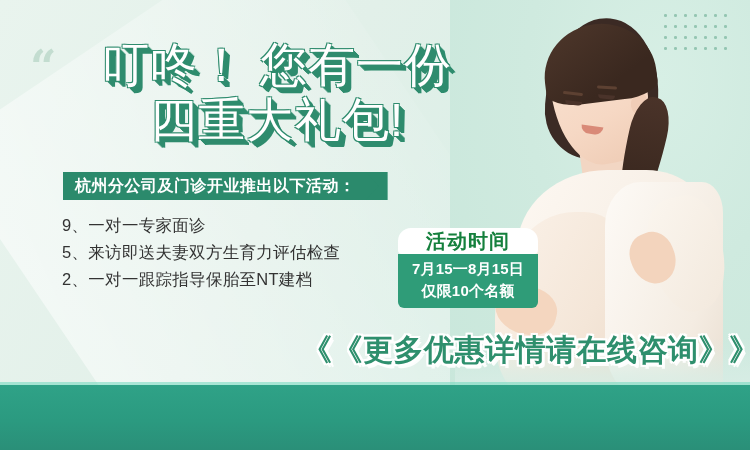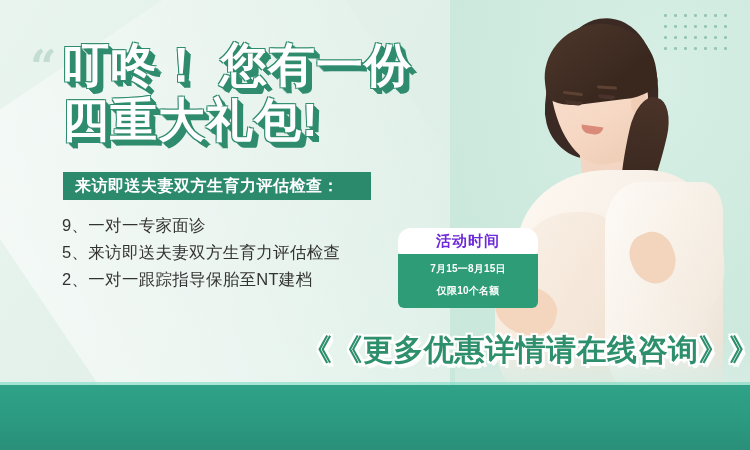--- a/index.html
+++ b/index.html
@@ -196,29 +196,30 @@
   }
 
   
   .headline {
     position: absolute;
     left: 62px; top: 38px;
     width: 430px;
   }
   .hl-line {
     font-size: 47px;
-    font-weight: 700;
+    font-weight: 400;
     line-height: 1.17;
     color: #ffffff;
     letter-spacing: 1px;
     white-space: nowrap;
     text-shadow:
       2px 2px 0 #2f8c6e, 3px 3px 0 #2f8c6e, 4px 4px 0 #2f8c6e,
       5px 5px 0 #2f8c6e, 6px 6px 0 #2f8c6e,
       -1px -1px 0 #2f8c6e, 1px -1px 0 #2f8c6e, -1px 1px 0 #2f8c6e;
+    text-align: center;
   }
 
   
   .sub-banner {
     position: absolute;
     left: 63px; top: 172px;
     height: 28px;
     padding: 0 32px 0 12px;
     display: flex;
     align-items: center;
@@ -265,32 +266,32 @@
     left: 398px; top: 228px;
     width: 140px;
   }
   .badge-head {
     height: 26px;
     background: #ffffff;
     border-radius: 13px 13px 4px 4px;
     display: flex;
     align-items: center;
     justify-content: center;
-    color: #6d28d9;
-    font-size: 15px;
+    color: #15803d;
+    font-size: 20px;
     font-weight: 700;
     letter-spacing: 1px;
   }
   .badge-body {
     background: #2f9c78;
     border-radius: 0 0 6px 6px;
     padding: 4px 0 6px;
     text-align: center;
     color: #ffffff;
-    font-size: 10px;
+    font-size: 15px;
     font-weight: 700;
     line-height: 22px;
     letter-spacing: 0.2px;
   }
 
   
   .cta {
     position: absolute;
     left: 302px; top: 330px;
     font-size: 30px;
@@ -383,21 +384,21 @@
       <i></i>
       <i></i>
   </div>
 
   <div class="headline">
     <div class="hl-line">叮咚！ 您有一份</div>
     <div class="hl-line">四重大礼包!</div>
   </div>
 
   <div class="sub-banner">
-    <span>来访即送夫妻双方生育力评估检查：</span>
+    <span>杭州分公司及门诊开业推出以下活动：</span>
     <span class="sub-notch"></span>
   </div>
 
   <div class="list-block">
     <div class="list-item">9、一对一专家面诊</div>
     <div class="list-item">5、来访即送夫妻双方生育力评估检查</div>
     <div class="list-item">2、一对一跟踪指导保胎至NT建档</div>
   </div>
 
   <div class="badge">

